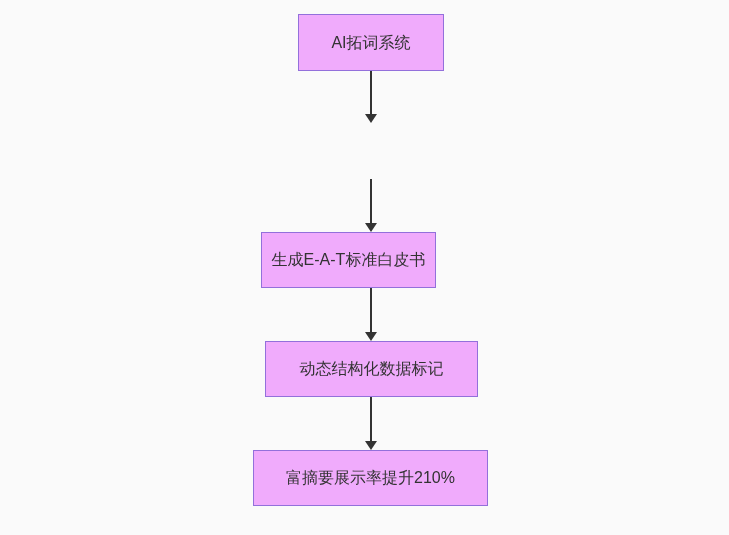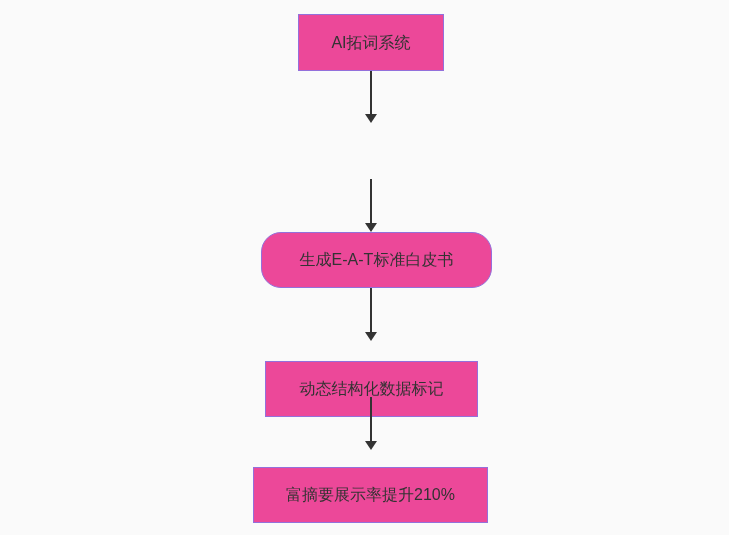--- a/index.html
+++ b/index.html
@@ -14,21 +14,21 @@
     overflow: hidden;
   }
   .canvas {
     position: relative;
     width: 729px;
     height: 535px;
   }
   .node {
     position: absolute;
     box-sizing: border-box;
-    background: #ec4899;
+    background: #f0abfc;
     border: 1.5px solid #9370DB;
     display: flex;
     align-items: center;
     justify-content: center;
   }
   .node-label {
     color: #333333;
     font-size: 16px;
     line-height: 1.2;
     white-space: nowrap;
@@ -66,35 +66,35 @@
     <div class="arrow-line"></div>
     <div class="arrow-head"></div>
   </div>
 
 
   <div class="arrow" style="left:365px; top:179px; height:53px;">
     <div class="arrow-line"></div>
     <div class="arrow-head"></div>
   </div>
 
-  <div class="node" style="left:261px; top:232px; width:231px; height:56px;border-radius:20px;">
+  <div class="node" style="left:261px; top:232px; width:175px; height:56px;">
     <span class="node-label">生成E-A-T标准白皮书</span>
   </div>
 
   <div class="arrow" style="left:365px; top:288px; height:53px;">
     <div class="arrow-line"></div>
     <div class="arrow-head"></div>
   </div>
 
-  <div class="node" style="left:265px; top:341px; width:213px; height:56px;margin-top:20px;">
+  <div class="node" style="left:265px; top:341px; width:213px; height:56px;">
     <span class="node-label">动态结构化数据标记</span>
   </div>
 
   <div class="arrow" style="left:365px; top:397px; height:53px;">
     <div class="arrow-line"></div>
     <div class="arrow-head"></div>
   </div>
 
-  <div class="node" style="left:253px; top:450px; width:235px; height:56px;margin-top:17px;">
+  <div class="node" style="left:253px; top:450px; width:235px; height:56px;">
     <span class="node-label">富摘要展示率提升210%</span>
   </div>
 
 </div>
 
 </body></html>

